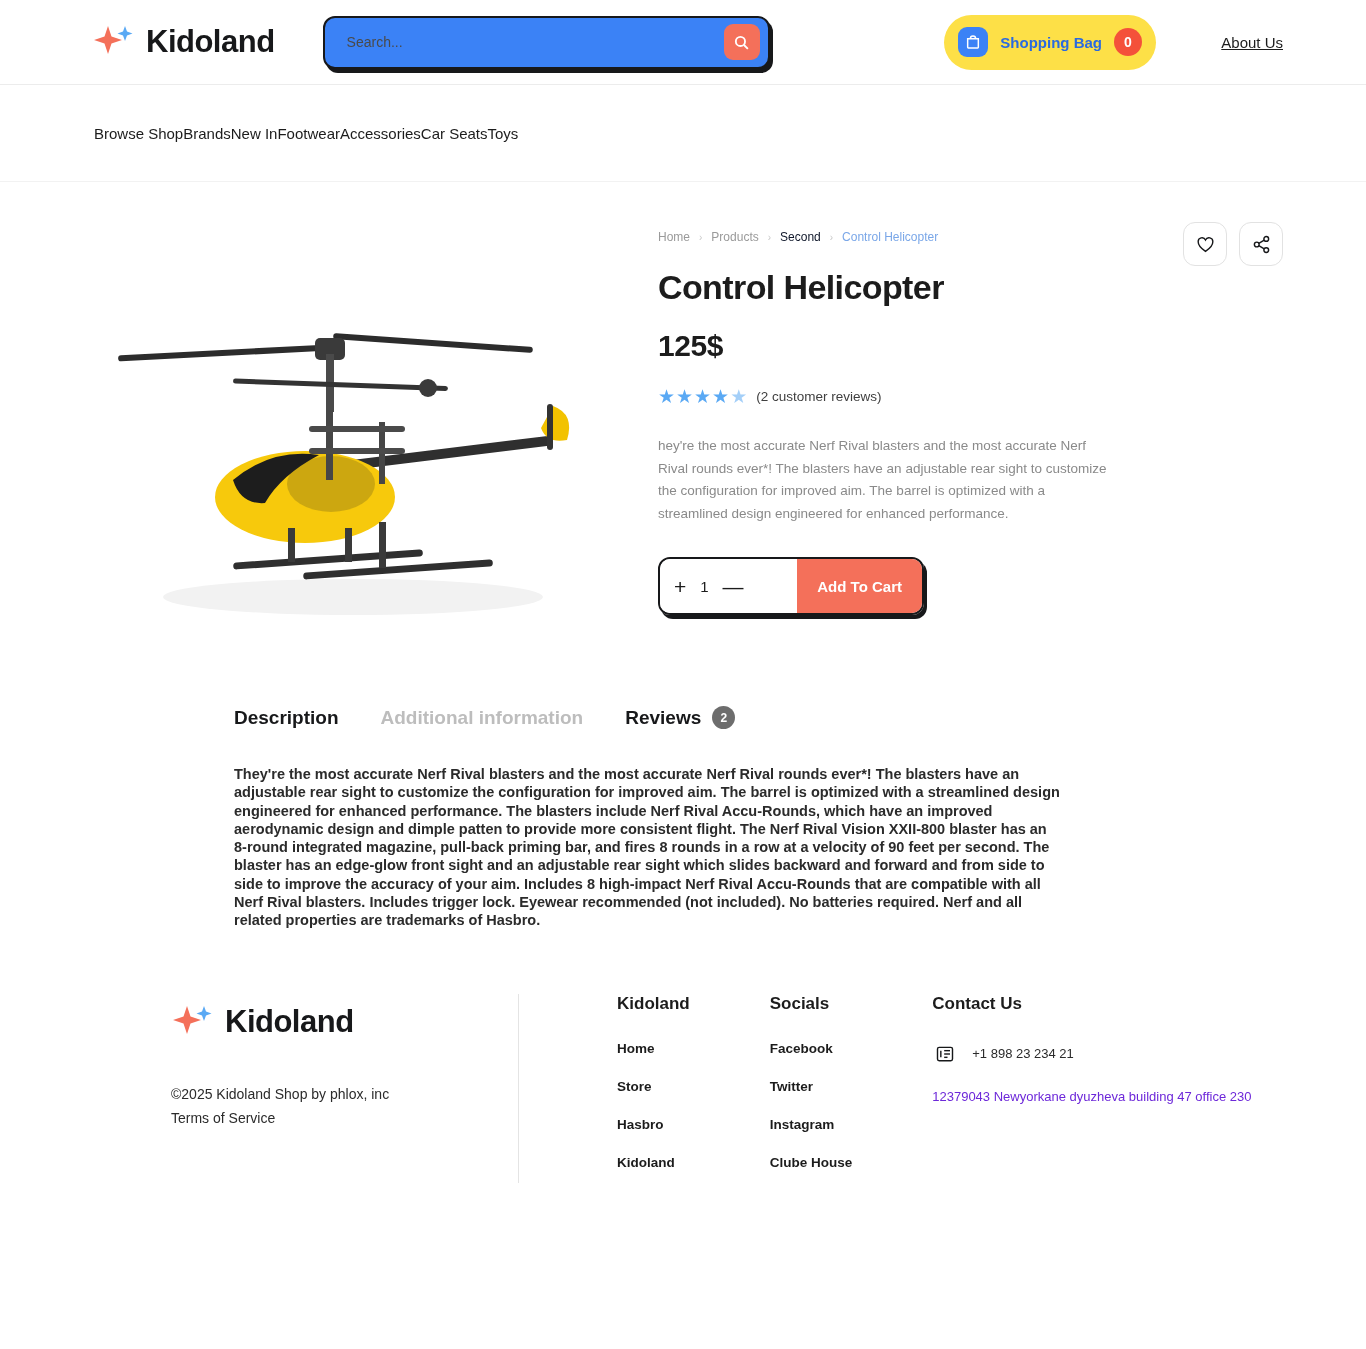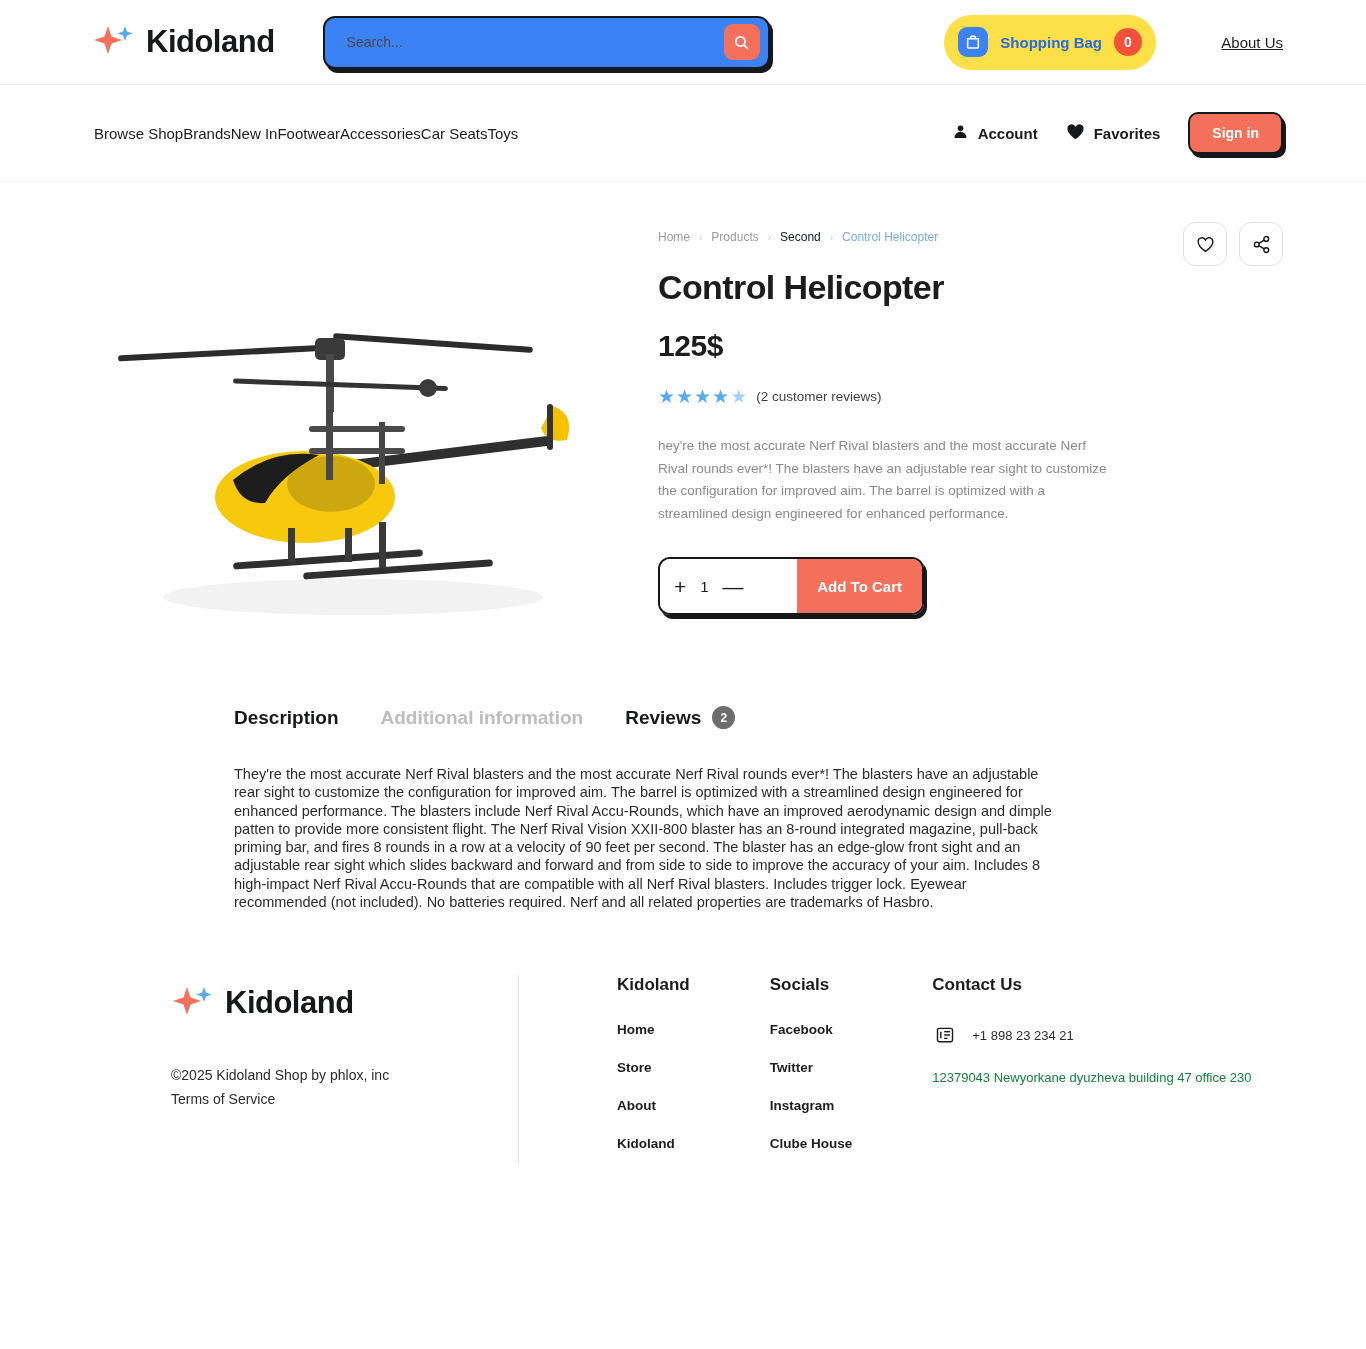--- a/index.html
+++ b/index.html
@@ -290,20 +290,21 @@
     font-size: 12px;
     display: flex; align-items: center; justify-content: center;
     font-weight: bold;
   }
   .tab-body {
     margin: 36px 0 0 234px;
     width: 828px;
     font-size: 14.5px;
     line-height: 18.3px;
     color: #2b2b2b;
+    font-weight: bold;
   }
 
   
   .footer {
     margin-top: 54px;
     padding: 0 83px;
     display: flex;
     position: relative;
   }
   .footer-left { width: 435px; padding-top: 16px; }
@@ -351,21 +352,21 @@
     align-items: center;
     gap: 14px;
     margin-bottom: 20px;
   }
   .contact-ic {
     width: 26px; height: 26px;
     display: flex; align-items: center; justify-content: center;
     color: #1c1c1c;
   }
   .contact-txt { font-size: 13px; color: #2b2b2b; }
-  .addr { font-size: 13px; line-height: 19px; color: #15803d; margin-top: 10px; }
+  .addr { font-size: 13px; line-height: 19px; color: #6d28d9; margin-top: 10px; }
 </style>
 </head>
 <body>
 
 <div class="topbar">
   <div class="logo-wrap">
     <span class="spark">
       <svg width="44" height="44" viewBox="0 0 44 44">
         <path d="M16 6 L19.5 16.5 L30 20 L19.5 23.5 L16 34 L12.5 23.5 L2 20 L12.5 16.5 Z" fill="#f4705a"></path>
         <path d="M33 6 L35 11.5 L40.5 13.5 L35 15.5 L33 21 L31 15.5 L25.5 13.5 L31 11.5 Z" fill="#5aa9f4"></path>
@@ -400,40 +401,20 @@
 
 <div class="navbar">
   <div class="nav-links">
     <a href="#">Browse Shop</a>
     <a href="#">Brands</a>
     <a href="#">New In</a>
     <a href="#">Footwear</a>
     <a href="#">Accessories</a>
     <a href="#">Car Seats</a>
     <a href="#">Toys</a>
-  </div>
-  <div class="nav-right">
-    <div class="item">
-      <span>
-        <svg width="17" height="17" viewBox="0 0 24 24" fill="#17181a">
-          <circle cx="12" cy="7.5" r="4"></circle>
-            <path d="M3.5 21 a8.5 8.5 0 0 1 17 0 Z"></path>
-        </svg>
-      </span>
-      <span>Account</span>
-    </div>
-    <div class="item">
-      <span>
-        <svg width="19" height="17" viewBox="0 0 24 22" fill="#17181a">
-          <path d="M12 21 C12 21 1.5 14.2 1.5 7.5 A5.5 5.5 0 0 1 12 5 A5.5 5.5 0 0 1 22.5 7.5 C22.5 14.2 12 21 12 21 Z"></path>
-        </svg>
-      </span>
-      <span>Favorites</span>
-    </div>
-    <button class="signin-btn">Sign in</button>
   </div>
 </div>
 
 <div class="product">
 
   <div class="product-image">
     <svg width="575" height="420" viewBox="0 0 575 420">
       <ellipse cx="270" cy="375" rx="190" ry="18" fill="#f2f2f2"></ellipse>
 
       <rect x="35" y="128" width="215" height="6" rx="3" fill="#2c2c2c" transform="rotate(-3 140 131)"></rect>
@@ -547,21 +528,21 @@
     <div class="footer-copy">©2025 Kidoland Shop by phlox, inc Terms of Service</div>
   </div>
 
   <div class="footer-divider"></div>
 
   <div class="footer-cols">
     <div class="fcol">
       <div class="fcol-title">Kidoland</div>
       <a href="#">Home</a>
       <a href="#">Store</a>
-      <a href="#">About</a>
+      <a href="#">Hasbro</a>
       <a href="#">Kidoland</a>
     </div>
 
     <div class="fcol">
       <div class="fcol-title">Socials</div>
       <a href="#">Facebook</a>
       <a href="#">Twitter</a>
       <a href="#">Instagram</a>
       <a href="#">Clube House</a>
     </div>

